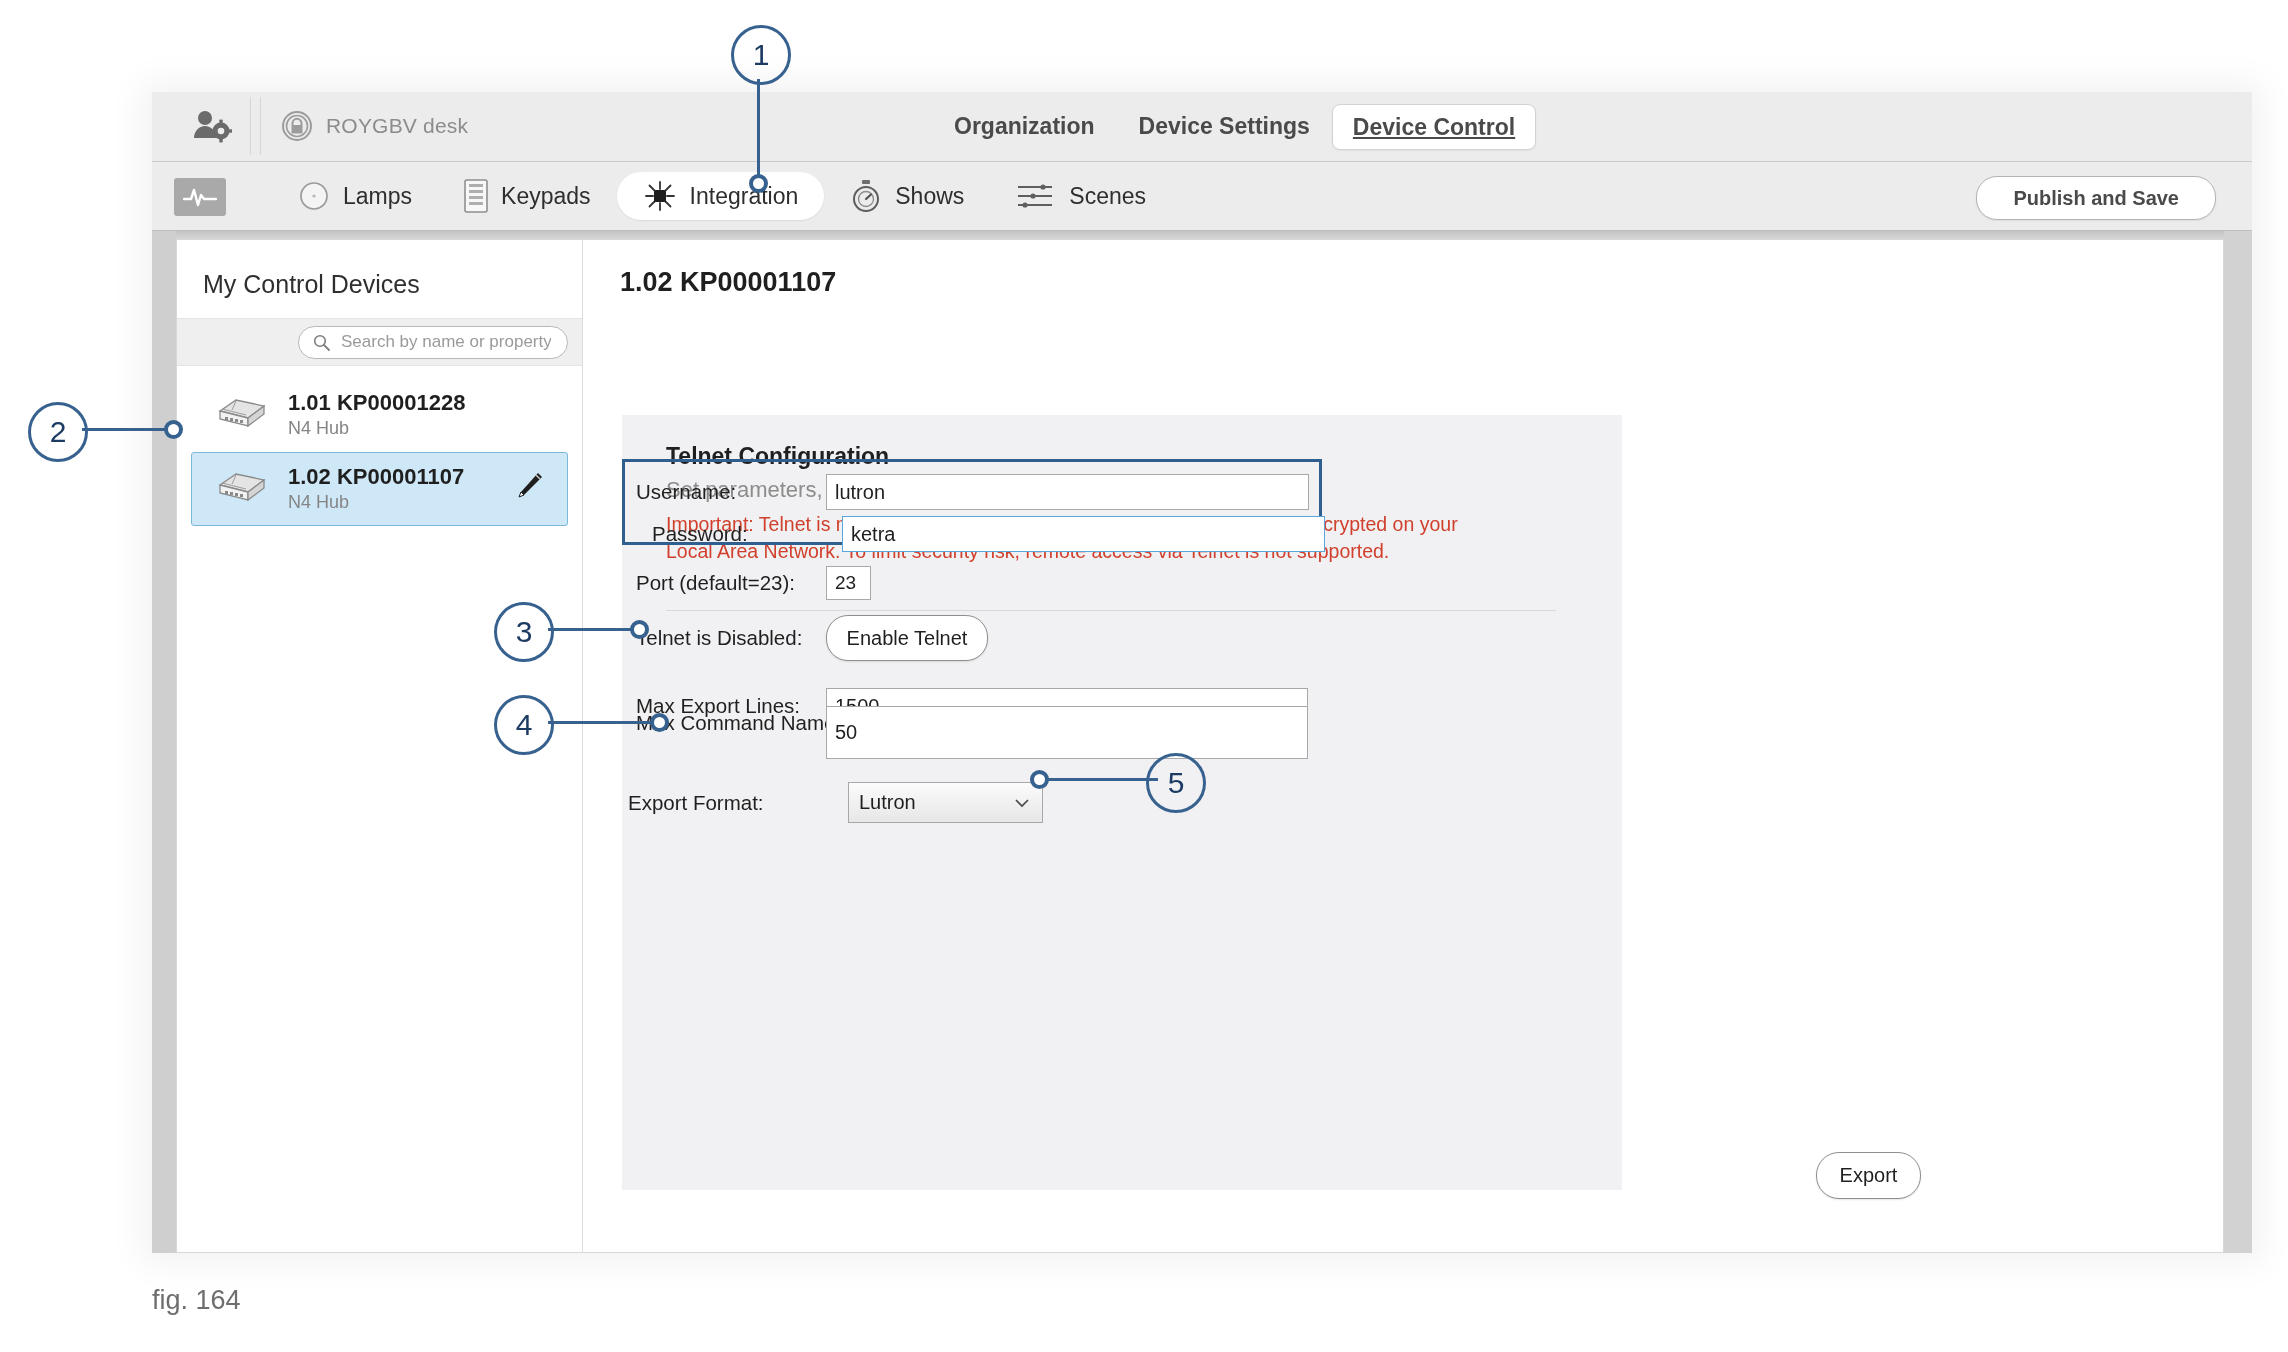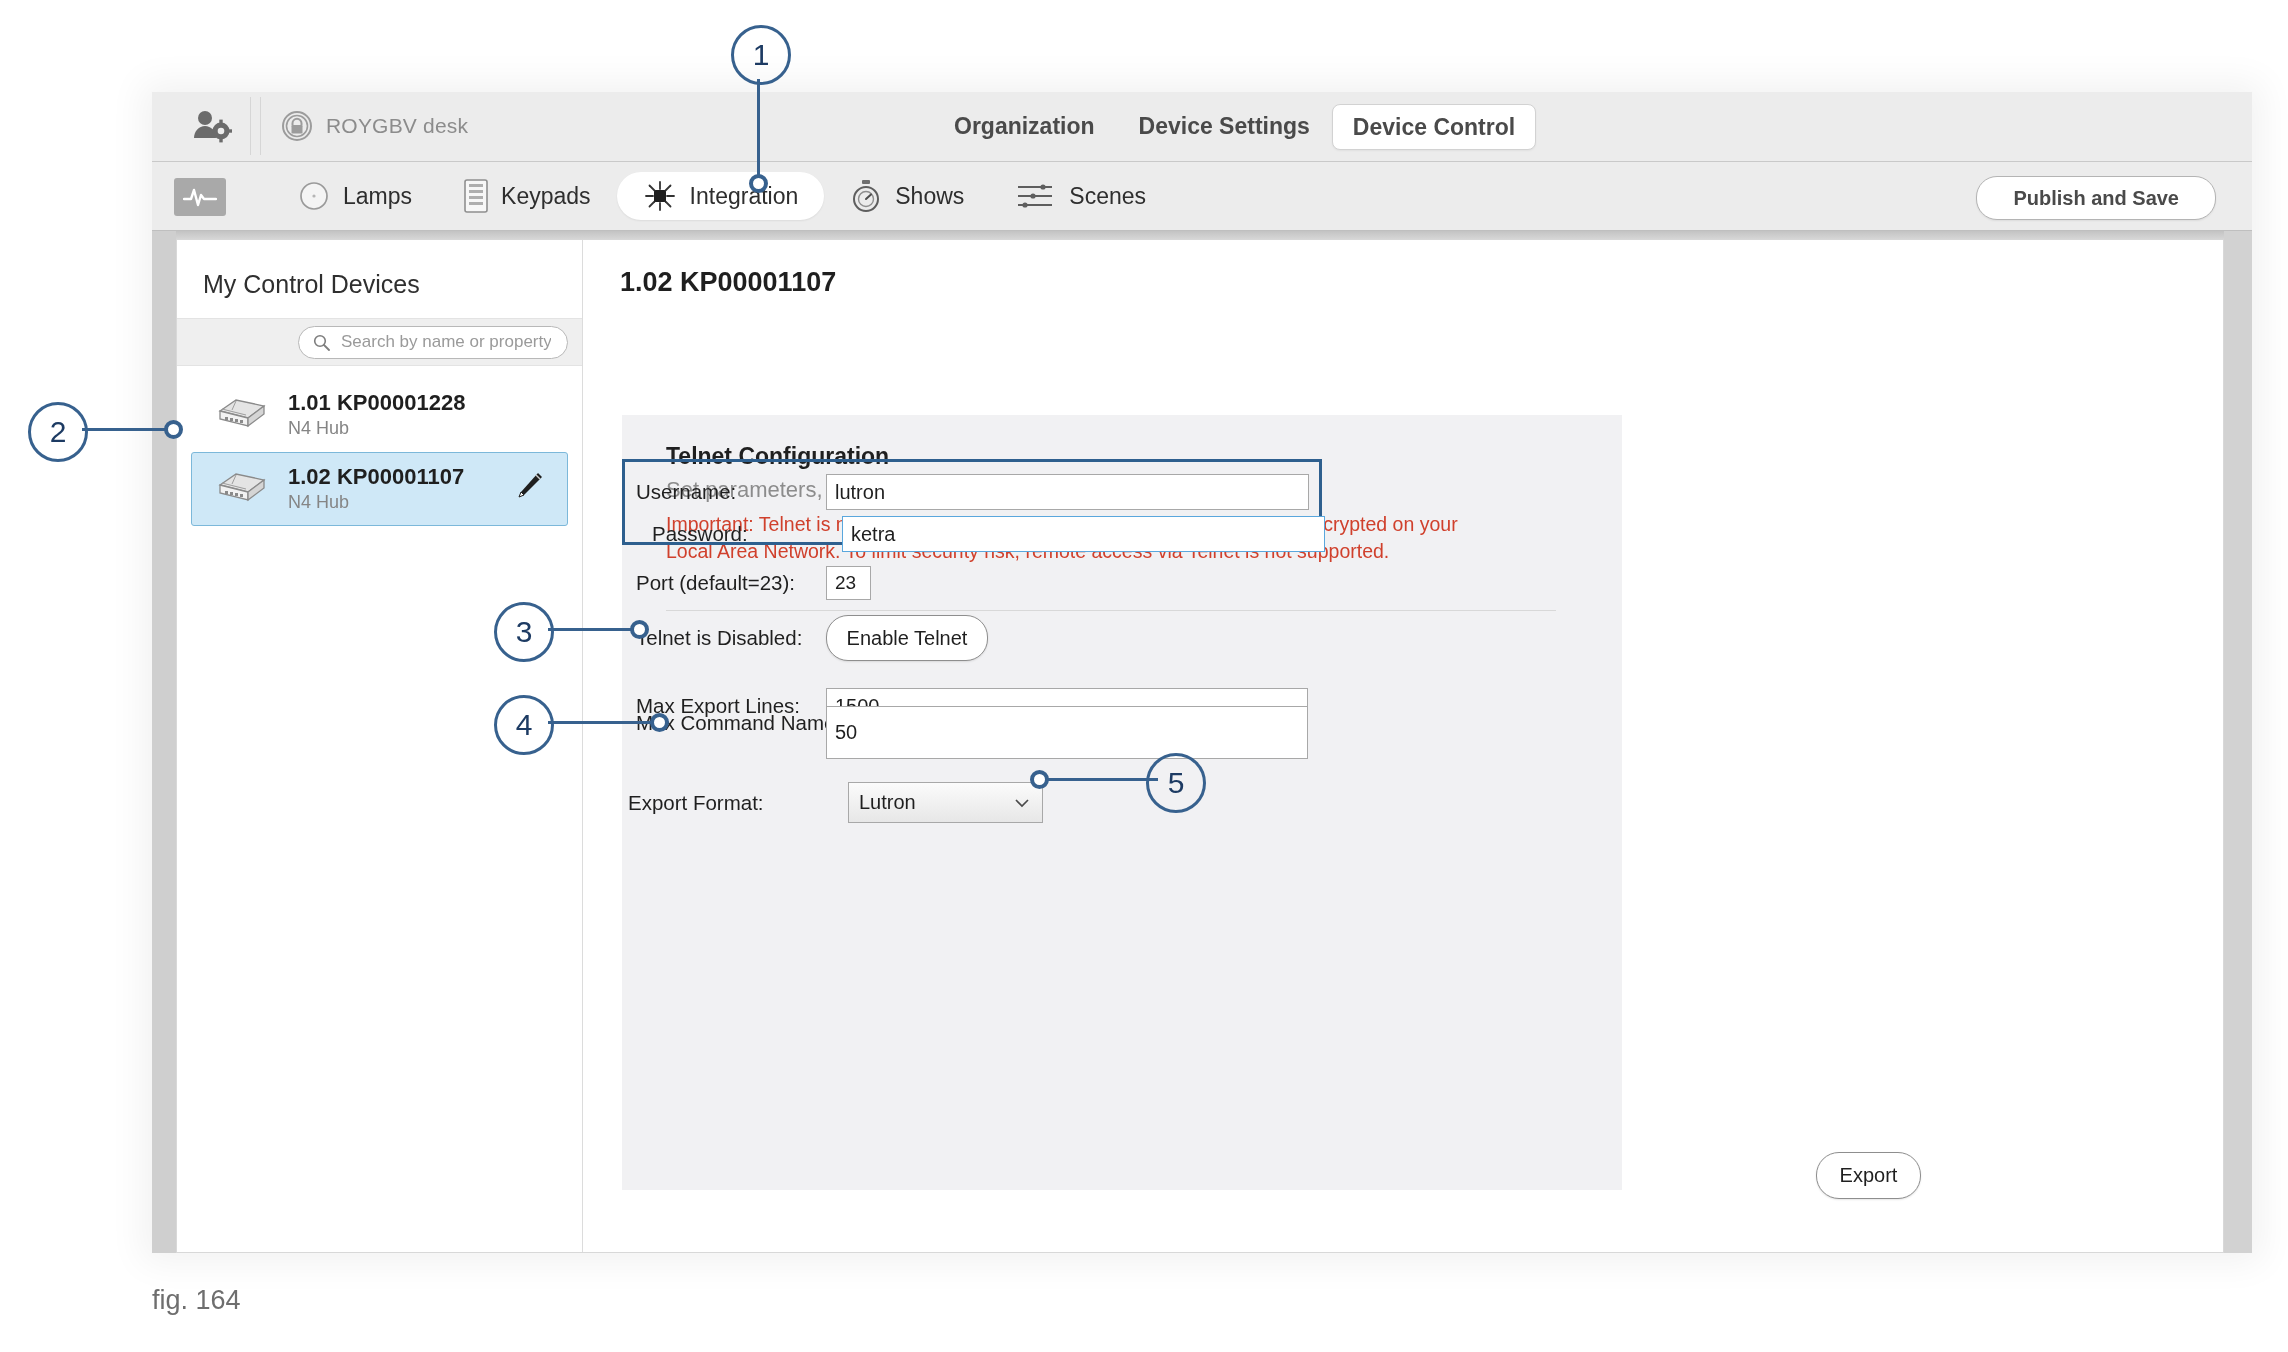--- a/index.html
+++ b/index.html
@@ -74,20 +74,21 @@
     white-space: nowrap;
   }
   #top-nav .nav-item.active {
     background: #ffffff;
     border: 1px solid #d2d2d2;
     border-radius: 8px;
     line-height: 44px;
     height: 44px;
     padding: 0 20px;
     box-shadow: 0 1px 2px rgba(0,0,0,0.05);
+    text-decoration: underline;
   }
 
   
   #tool-bar {
     position: absolute;
     left: 0; top: 70px;
     width: 2100px;
     height: 68px;
     background: #ececec;
     border-bottom: 1px solid #bfbfbf;

